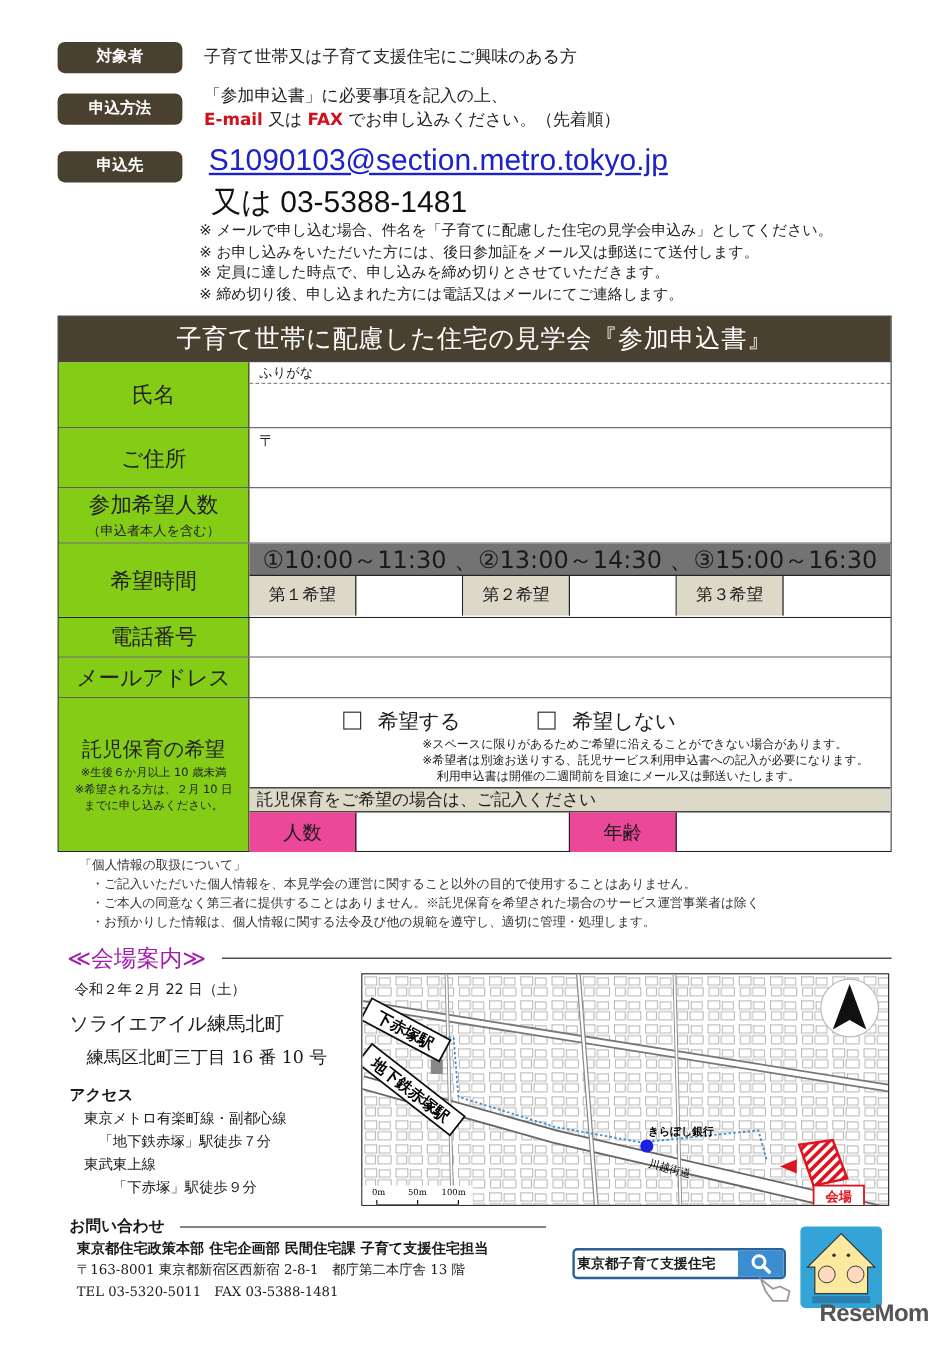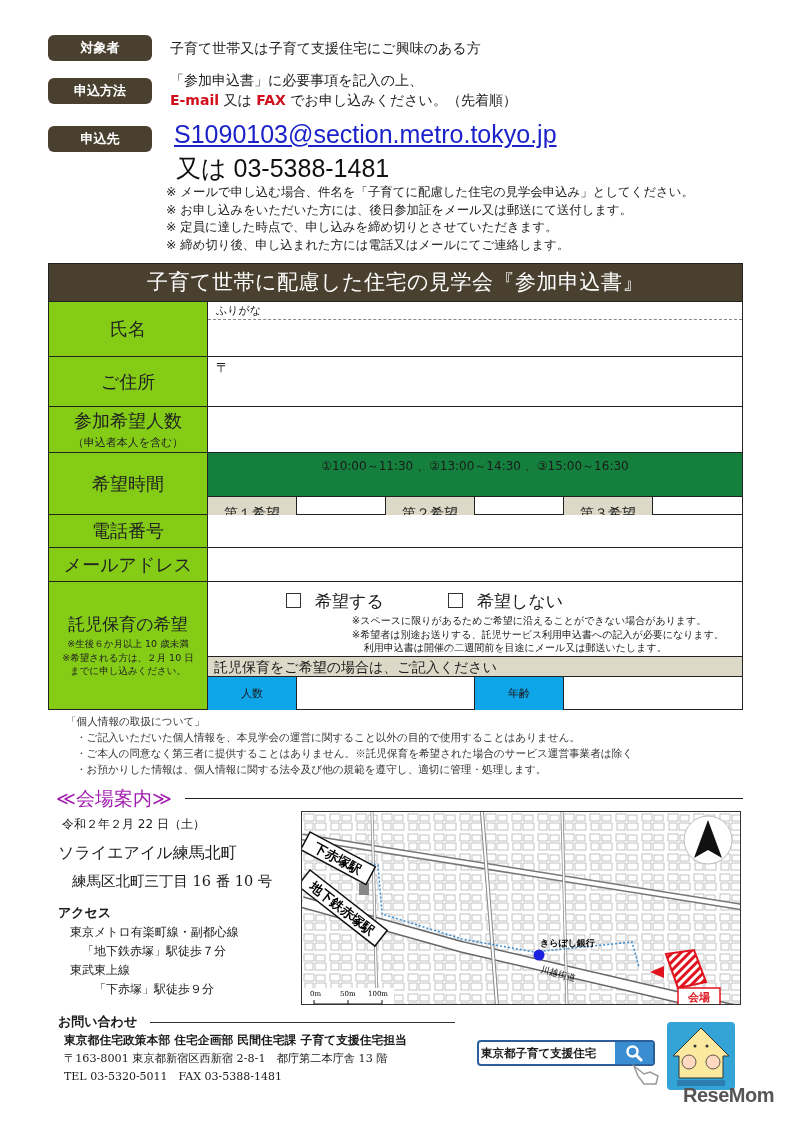--- a/index.html
+++ b/index.html
@@ -22,32 +22,32 @@
 
   
   .form { position: absolute; left: 48px; top: 263px; width: 695px; border: 1.5px solid #222; }
   .form-title { height: 37px; background: #4a4030; color: #fff; font-size: 21px; text-align: center; line-height: 37px; letter-spacing: 0.5px; }
   .row { display: flex; border-top: 1.5px solid #222; }
   .lbl { width: 159px; background: #84cc16; border-right: 1.5px solid #222; display: flex; flex-direction: column; align-items: center; justify-content: center; font-size: 18px; color: #222; }
   .lbl small { font-size: 11px; margin-top: 2px; }
   .val { flex: 1; position: relative; background: #fff; }
   .furigana { height: 18px; font-size: 11px; padding-left: 8px; border-bottom: 1px dashed #888; line-height: 17px; }
   .postal { font-size: 13px; padding: 2px 0 0 8px; }
-  .time-head { height: 44px; background: #15803d; border-bottom: 1.5px solid #222; text-align: center; font-size: 12px; line-height: 27px; }
+  .time-head { height: 27px; background: #737373; border-bottom: 1.5px solid #222; text-align: center; font-size: 20px; line-height: 27px; }
   .choice-row { display: flex; height: 33px; }
   .choice-row .cl { width: 89px; background: #ddd9c8; border-right: 1.5px solid #222; text-align: center; line-height: 33px; font-size: 14px; }
   .choice-row .cv { width: 89px; border-right: 1.5px solid #222; }
   .choice-row .cv.last { border-right: none; flex: 1; }
   .childcare-top { height: 74px; position: relative; }
   .cb-opt { position: absolute; top: 8px; font-size: 17px; padding-left: 44px; }
   .cb-box { display: inline-block; width: 15px; height: 15px; border: 1.5px solid #333; vertical-align: -1px; margin-right: 14px; }
   .cc-notes { position: absolute; right: 18px; top: 32px; font-size: 10px; line-height: 13.5px; text-align: left; }
   .cc-sub { height: 21px; background: #ddd9c8; border-top: 1.5px solid #222; border-bottom: 1.5px solid #222; font-size: 14px; line-height: 20px; padding-left: 6px; }
   .cc-bottom { display: flex; height: 33px; }
-  .cc-bottom .cl { width: 89px; background: #0ea5e9; border-right: 1.5px solid #222; text-align: center; line-height: 33px; font-size: 11px; }
+  .cc-bottom .cl { width: 89px; background: #ec4899; border-right: 1.5px solid #222; text-align: center; line-height: 33px; font-size: 16px; }
   .cc-bottom .cv { width: 178px; border-right: 1.5px solid #222; }
   .cc-bottom .cv.last { flex: 1; border-right: none; }
 
   
   .privacy { position: absolute; left: 66px; top: 714px; font-size: 10.6px; line-height: 16px; color: #333; font-family: Liberation Serif, serif; }
   .privacy .item { padding-left: 10px; }
 
   
   .venue-head { position: absolute; left: 56px; top: 786px; font-size: 19px; color: #a21caf; }
   .venue-line { position: absolute; left: 185px; top: 798px; width: 558px; height: 1px; background: #222; }

